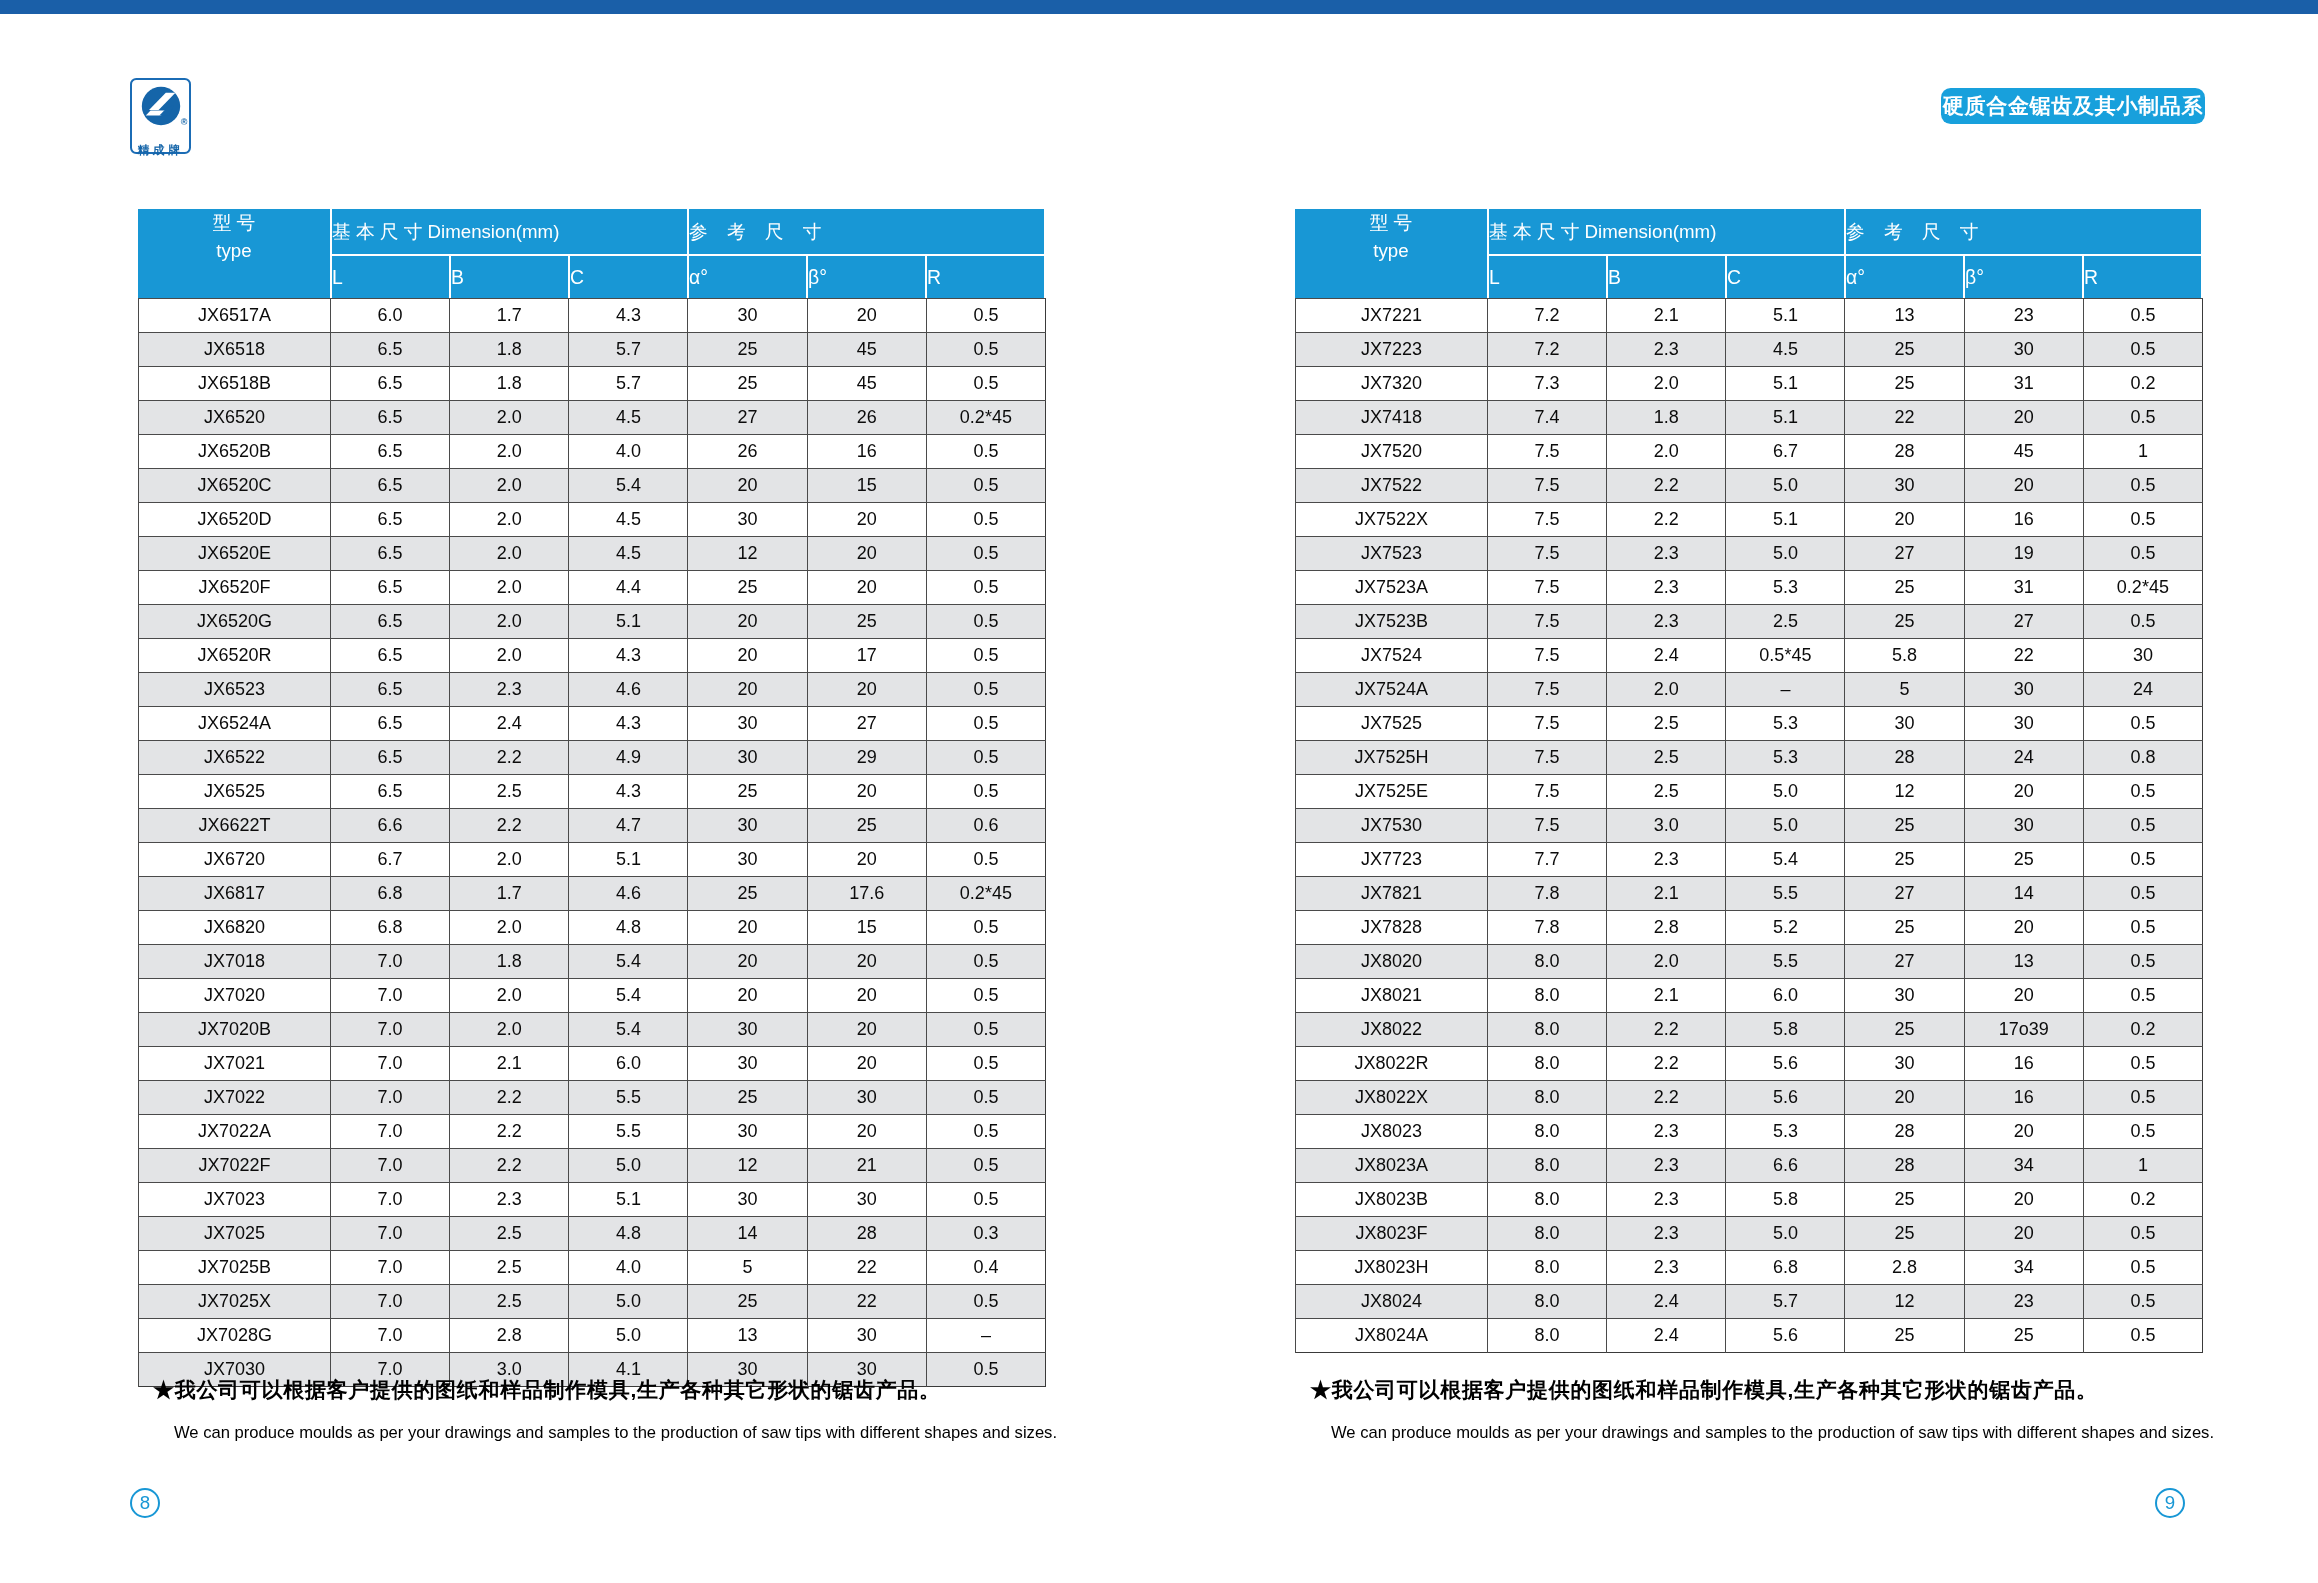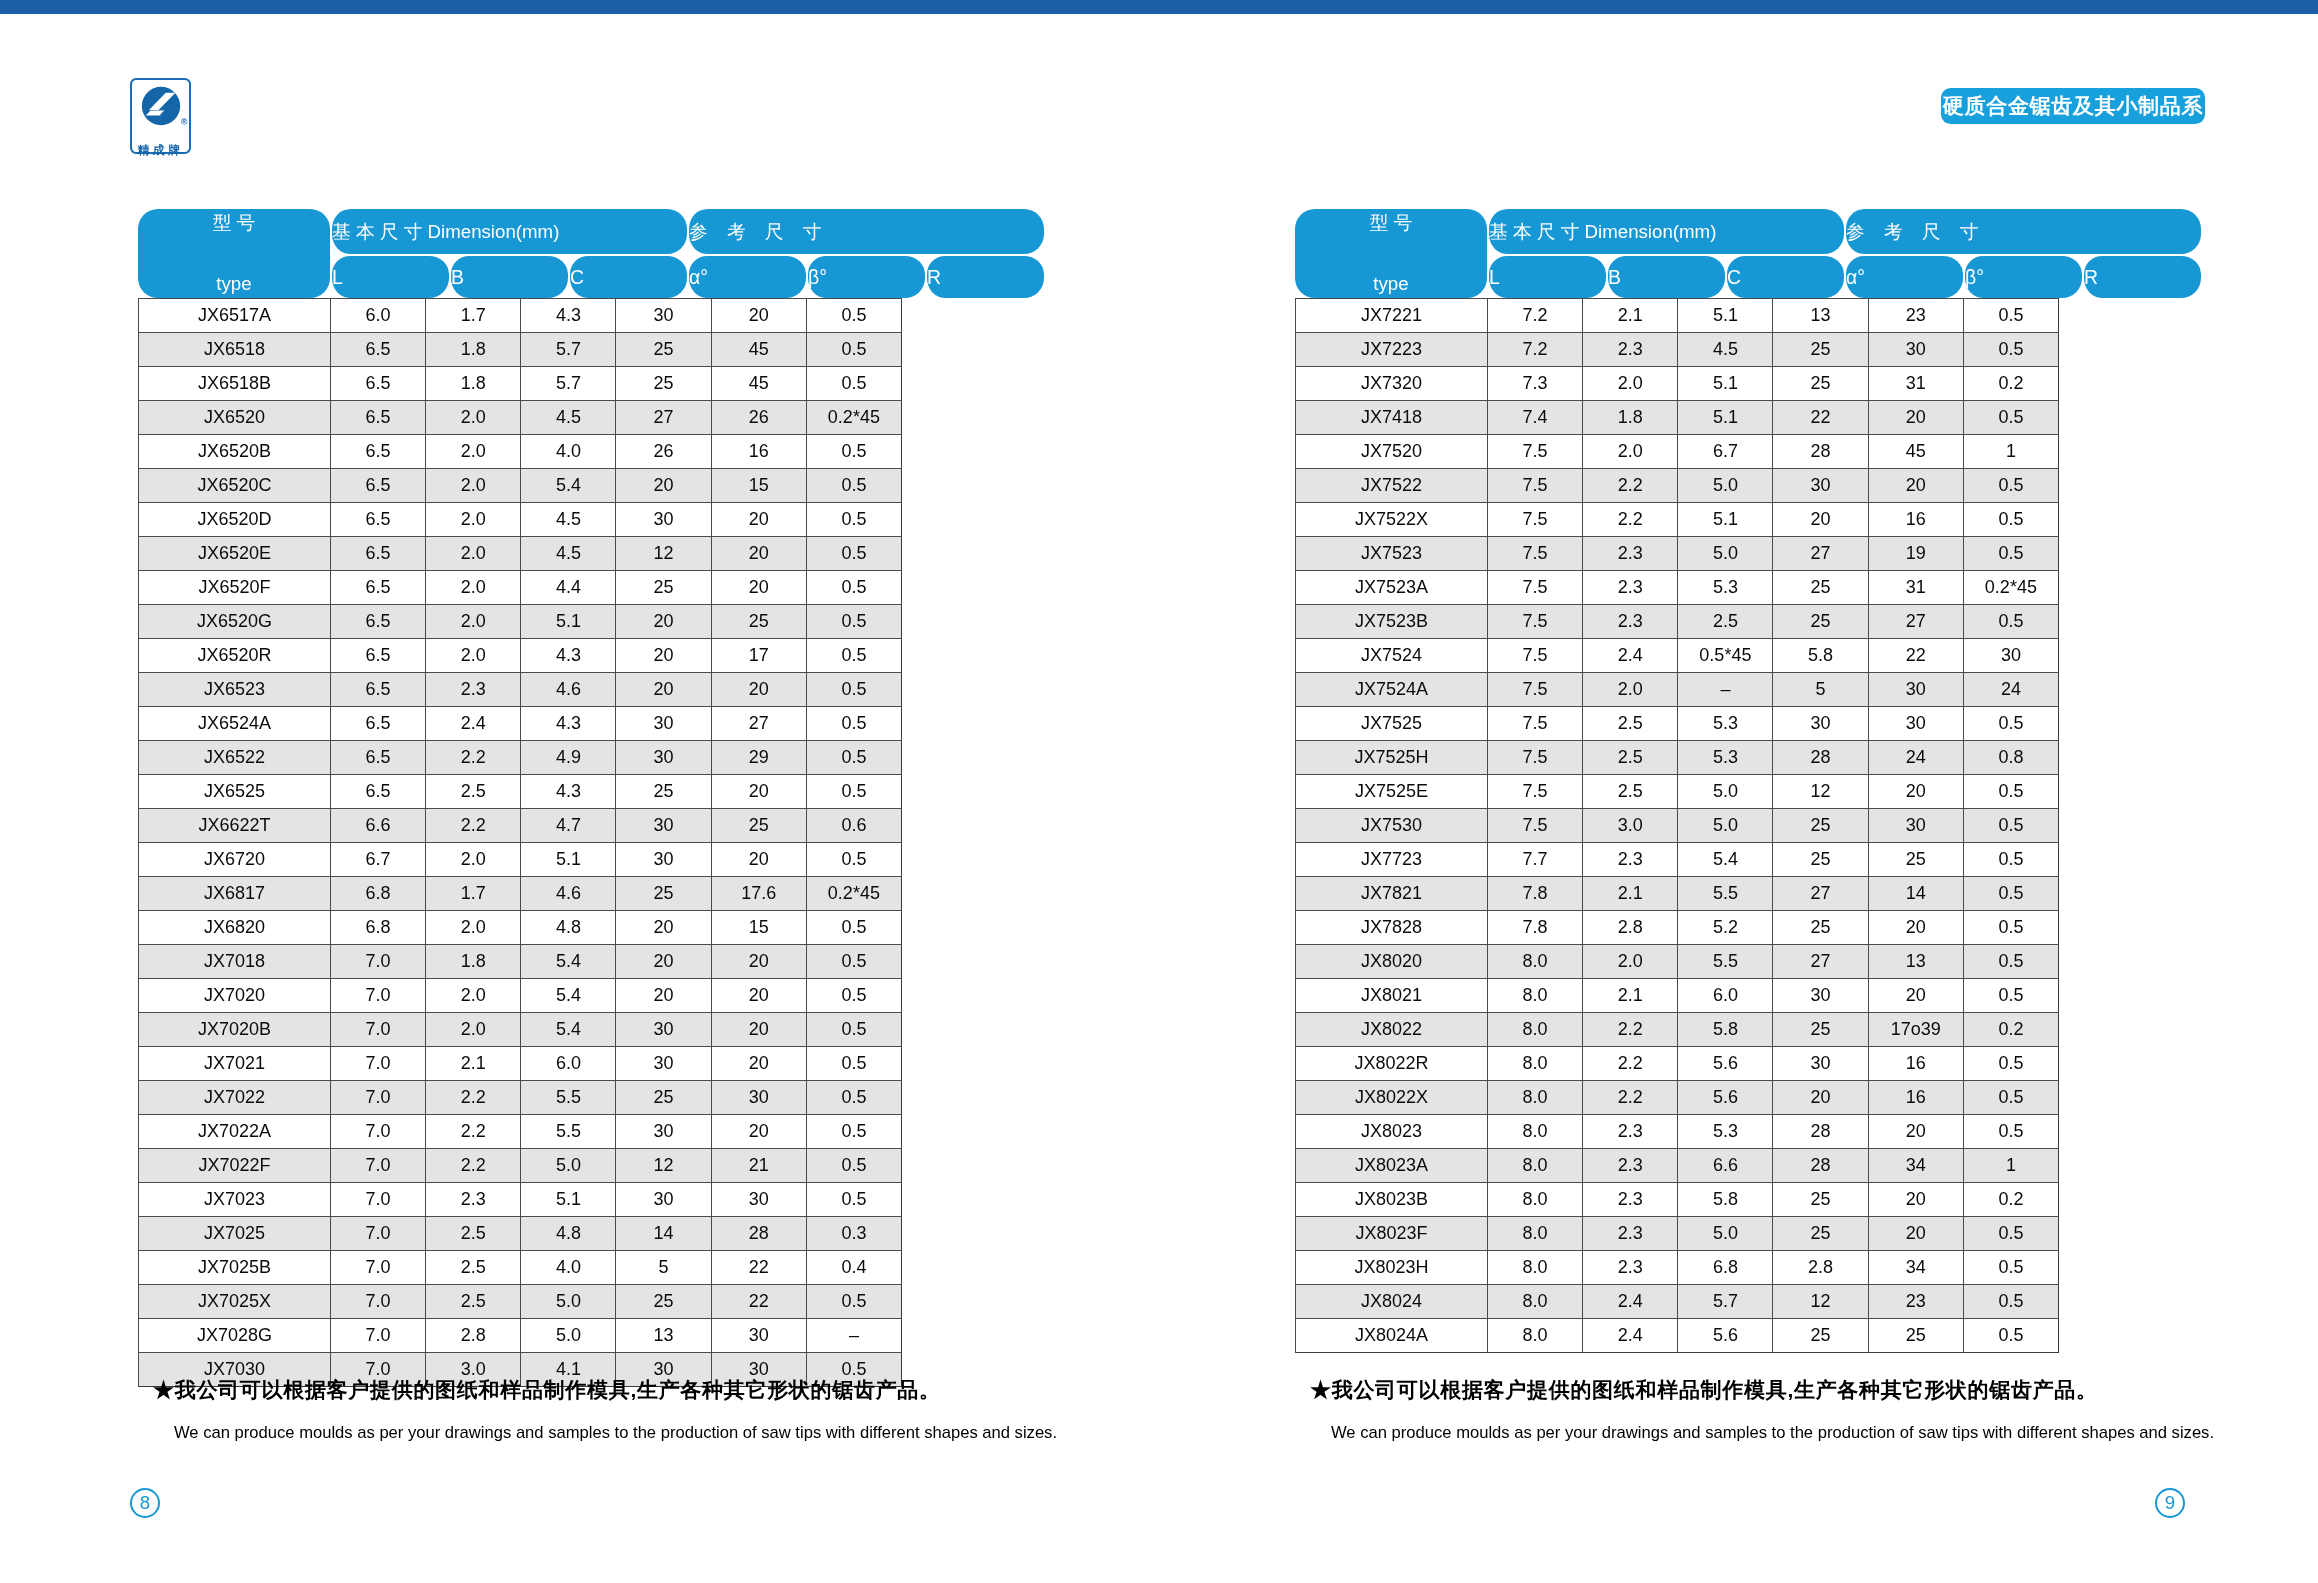--- a/index.html
+++ b/index.html
@@ -38,31 +38,31 @@
   .table-block.right{left:1295px;}
 
   .thead{
     display:grid;
     grid-template-columns:192px repeat(6, 119px);
     grid-template-rows:45px 44px;
     width:908px;box-sizing:border-box;
   }
   .th{
     background:#1897d5;color:#fff;
-    display:flex;align-items:center;justify-content:space-between;
-    font-size:18.7px;box-sizing:border-box;white-space:nowrap;border-radius:20px;
+    display:flex;align-items:center;justify-content:flex-start;
+    font-size:18.7px;box-sizing:border-box;white-space:nowrap;
   }
   .th-type{grid-row:1/3;grid-column:1;flex-direction:column;line-height:1.5;}
   .th-dim{grid-column:2/5;}
   .th-ref{grid-column:5/8;letter-spacing:7px;}
   .th-sub{grid-row:2;border-top:2.1px solid #fff;font-size:19.4px;}
   .th-vline{border-left:2.1px solid #fff;}
 
   table.data{
-    width:764px;border-collapse:collapse;table-layout:fixed;
+    width:908px;border-collapse:collapse;table-layout:fixed;
     border:1.4px solid #3a3a3a;
   }
   table.data col.c-type{width:192px;}
   table.data td{
     border-left:0.7px solid #4a4a4a;
     border-top:1.4px solid #4a4a4a;
     text-align:center;vertical-align:middle;
     font-size:18px;color:#0b0b0b;
     padding:0;overflow:hidden;white-space:nowrap;
   }

